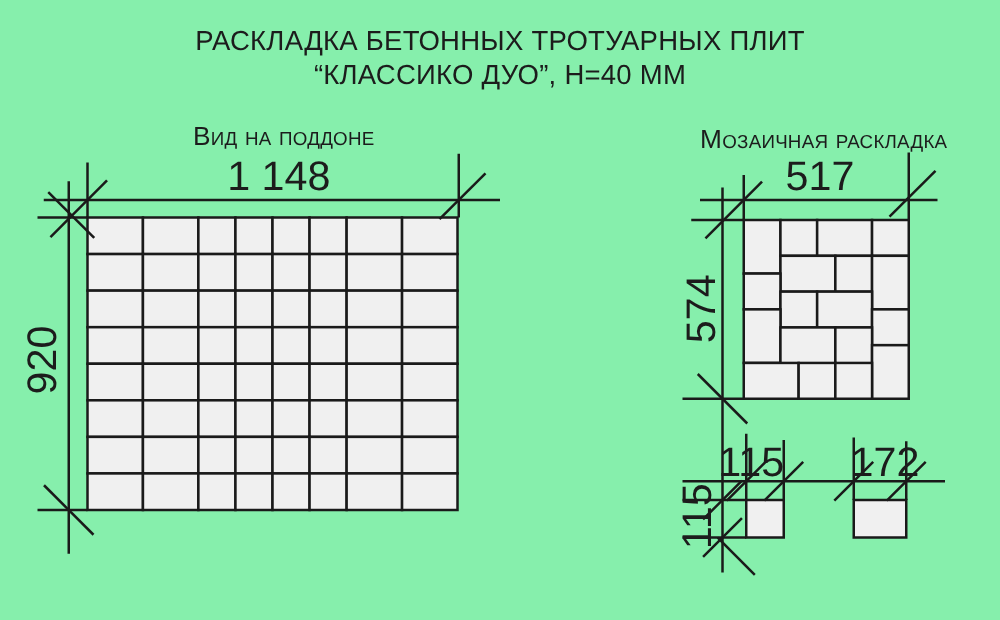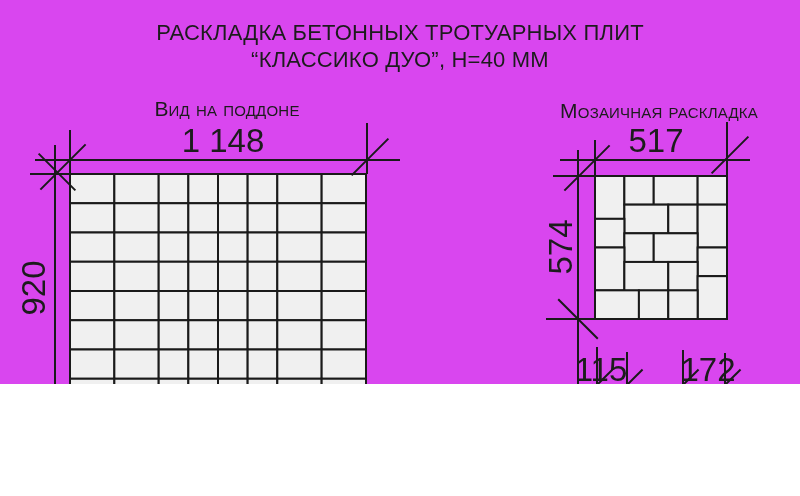--- a/index.html
+++ b/index.html
@@ -1,16 +1,16 @@
 <!DOCTYPE html>
 <html><head>
 <meta charset="utf-8">
 <style>
   html,body{margin:0;padding:0;background:#ffffff;}
-  .canvas{position:relative;width:800px;height:384px;background:#d946ef;overflow:hidden;}
+  .canvas{position:relative;width:800px;height:496px;background:#86efac;overflow:hidden;}
   svg{display:block;}
   svg text{fill:#1c1c1c;font-family:"Liberation Sans",sans-serif;}
   .title{font-size:22px;letter-spacing:0.2px;}
   .subtitle{font-size:21px;font-variant:small-caps;letter-spacing:0.2px;}
   .dim{font-size:33px;}
 </style>
 </head>
 <body>
 
 <div class="canvas">

